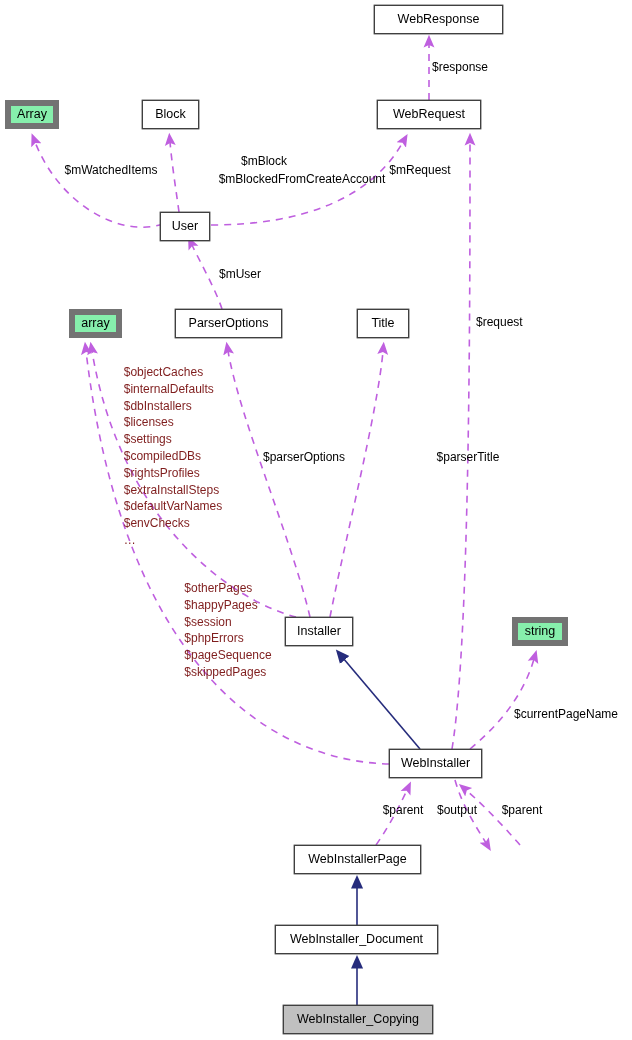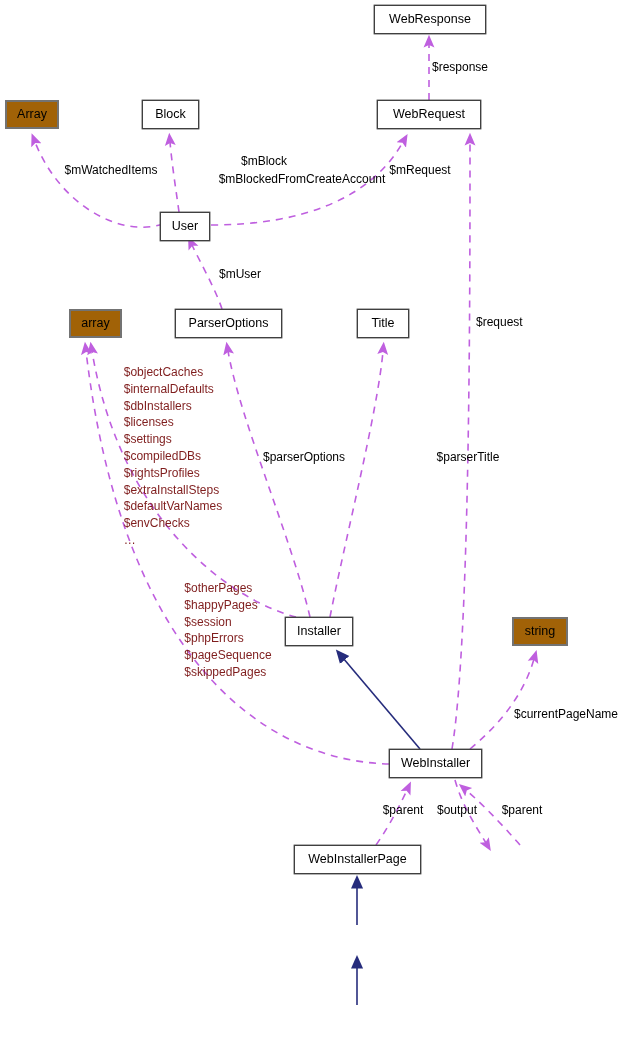--- a/index.html
+++ b/index.html
@@ -20,22 +20,22 @@
     color:#000000;
     white-space:nowrap;
     line-height:1;
   }
   .node.cls{
     border:1px solid #404040;
     background:#ffffff;
     box-shadow:0 0 0 0.4px #404040;
   }
   .node.plain{
-    border:2px solid #737373;
-    background:#a16207;
+    border:6px solid #737373;
+    background:#86efac;
   }
   .node.focus{
     border:1px solid #404040;
     background:#c0c0c0;
     box-shadow:0 0 0 0.4px #404040;
   }
 
   .edge-label{
     position:absolute;
     font-size:12px;
@@ -106,32 +106,34 @@
     <g stroke="#262c7c" stroke-width="1.6" fill="none" marker-end="url(#ah-navy)">
 
       <path d="M420,749 L343,658"></path>
 
       <path d="M357,925 L357,886"></path>
 
       <path d="M357,1005 L357,966"></path>
     </g>
   </svg>
 
-  <div class="node cls" style="left:374px;top:5px;width:112px;height:29px;">WebResponse</div>
+  <div class="node cls" style="left:374px;top:5px;width:129px;height:29px;">WebResponse</div>
   <div class="node cls" style="left:377px;top:100px;width:104px;height:29px;">WebRequest</div>
   <div class="node plain" style="left:5px;top:100px;width:54px;height:29px;">Array</div>
   <div class="node cls" style="left:142px;top:100px;width:57px;height:29px;">Block</div>
   <div class="node cls" style="left:160px;top:212px;width:50px;height:29px;">User</div>
   <div class="node plain" style="left:69px;top:309px;width:53px;height:29px;">array</div>
   <div class="node cls" style="left:175px;top:309px;width:107px;height:29px;">ParserOptions</div>
   <div class="node cls" style="left:357px;top:309px;width:52px;height:29px;">Title</div>
   <div class="node cls" style="left:285px;top:617px;width:68px;height:29px;">Installer</div>
   <div class="node plain" style="left:512px;top:617px;width:56px;height:29px;">string</div>
   <div class="node cls" style="left:389px;top:749px;width:93px;height:29px;">WebInstaller</div>
   <div class="node cls" style="left:294px;top:845px;width:127px;height:29px;">WebInstallerPage</div>
+  <div class="node cls" style="left:275px;top:925px;width:163px;height:29px;">WebInstaller_Document</div>
+  <div class="node focus" style="left:283px;top:1005px;width:150px;height:29px;">WebInstaller_Copying</div>
 
   <div class="edge-label left" style="left:432px;top:61px;">$response</div>
   <div class="edge-label" style="left:111px;top:164px;">$mWatchedItems</div>
   <div class="edge-label" style="left:264px;top:155px;">$mBlock</div>
   <div class="edge-label" style="left:264px;top:173px;margin-left:38px;">$mBlockedFromCreateAccount</div>
   <div class="edge-label" style="left:420px;top:164px;">$mRequest</div>
   <div class="edge-label" style="left:240px;top:268px;">$mUser</div>
   <div class="edge-label left" style="left:476px;top:316px;">$request</div>
   <div class="edge-label" style="left:304px;top:451px;">$parserOptions</div>
   <div class="edge-label" style="left:420px;top:451px;margin-left:48px;">$parserTitle</div>

